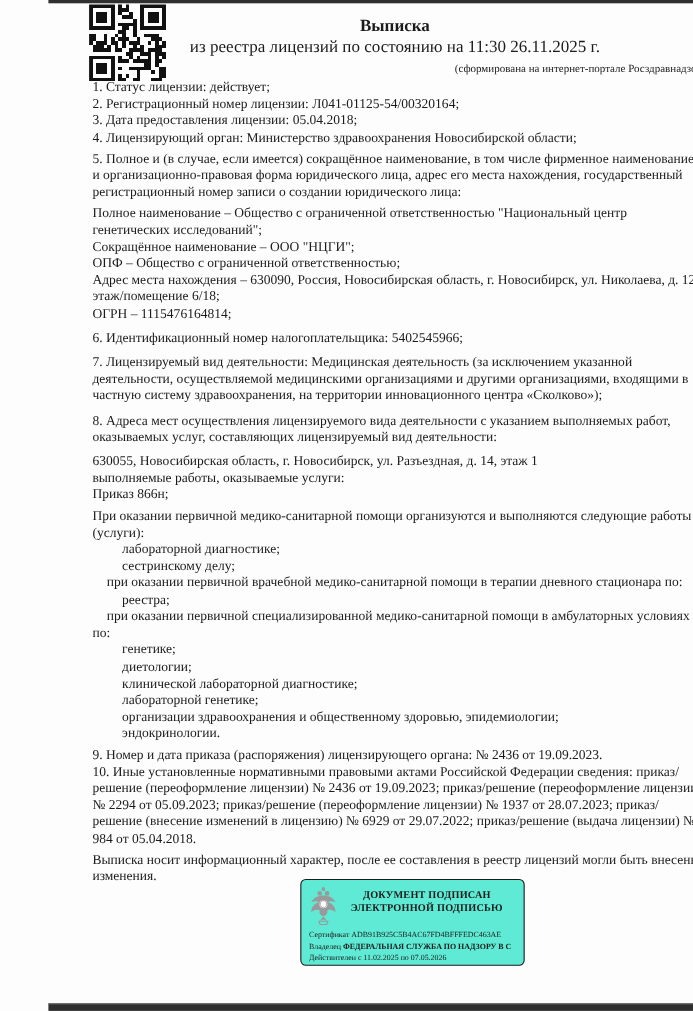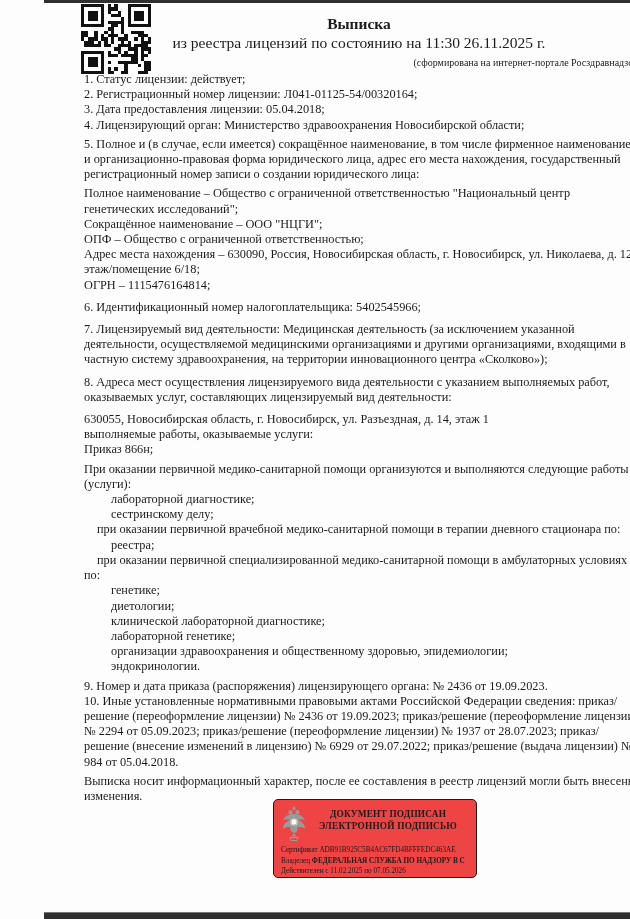--- a/index.html
+++ b/index.html
@@ -24,21 +24,21 @@
 
   .doc-body{padding:3px 32px 0 40px;font-size:12.3px;line-height:15.2px;}
   .doc-body p{margin:0;}
   .doc-body p.g1{margin-top:4px;}
   .doc-body p.g2{margin-top:7px;}
   .doc-body p.sub1{text-indent:13px;}
   .doc-body p.sub2{padding-left:27px;}
 
   .stamp{
     position:absolute;left:229px;top:799px;width:204px;height:79px;
-    background:#ef4444;border:1.5px solid #1b1b1b;border-radius:5px;
+    background:#5eead4;border:1.5px solid #1b1b1b;border-radius:5px;
     box-sizing:border-box;padding:5px 7px 4px 7px;z-index:3;
   }
   .stamp-top{display:flex;align-items:flex-start;}
   .stamp-emblem{width:26px;height:36px;flex:0 0 26px;margin-top:1px;}
   .stamp-title{flex:1;text-align:center;font-size:9.3px;font-weight:bold;line-height:11.5px;padding-top:4px;letter-spacing:.2px;}
   .stamp-line{font-size:7.2px;line-height:10.5px;white-space:nowrap;overflow:hidden;}
   .stamp-line.first{margin-top:3px;}
   .stamp-line b{font-weight:bold;}
 </style>
 </head>

